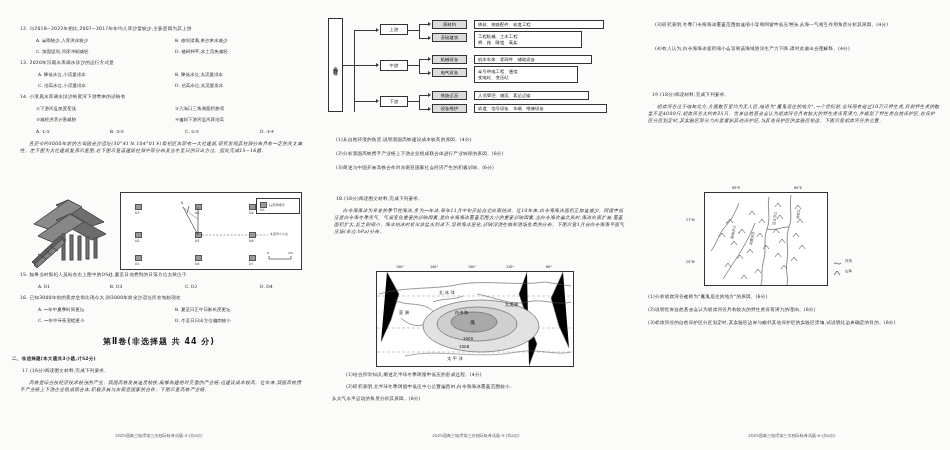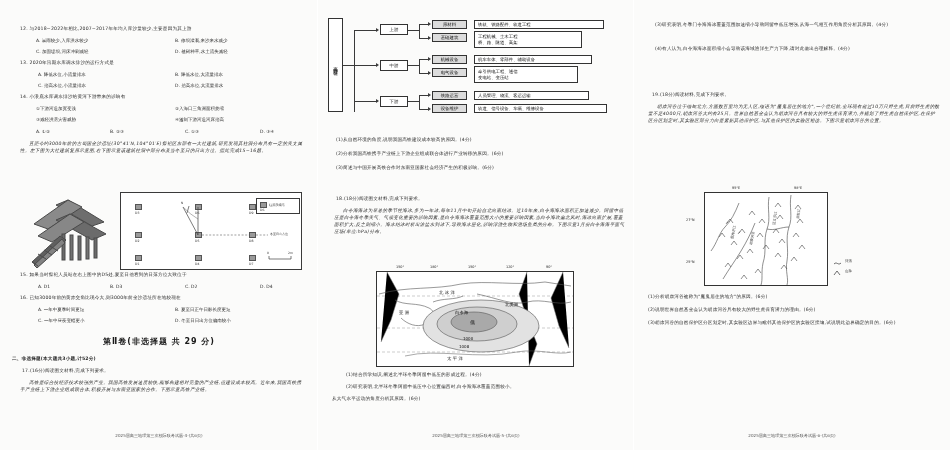--- a/index.html
+++ b/index.html
@@ -139,21 +139,21 @@
   <div class="opt" style="left:110px;top:284px;">B. D3</div>
   <div class="opt" style="left:185px;top:284px;">C. D2</div>
   <div class="opt" style="left:260px;top:284px;">D. D4</div>
 
   <div class="txt q" style="left:20px;top:295px;width:284px;">16. 已知3000年前的黄赤交角比现今大,则3000年前金沙遗址所在地较现在</div>
   <div class="opt" style="left:38px;top:307px;">A. 一年中夏季时间更短</div>
   <div class="opt" style="left:175px;top:307px;">B. 夏至日正午日影长度更短</div>
   <div class="opt" style="left:38px;top:318px;">C. 一年中昼夜变幅更小</div>
   <div class="opt" style="left:175px;top:318px;">D. 冬至日日出方位偏南较小</div>
 
-  <div class="title2" style="left:0;top:336px;width:318px;">第Ⅱ卷(非选择题  共 29 分)</div>
+  <div class="title2" style="left:0;top:336px;width:318px;">第Ⅱ卷(非选择题  共 44 分)</div>
 
   <div class="txt" style="left:12px;top:356px;width:290px;font-weight:bold;">二、非选择题(本大题共3小题,计52分)</div>
   <div class="txt" style="left:22px;top:368px;width:280px;">17.(16分)阅读图文材料,完成下列要求。</div>
   <div class="txt hand" style="left:20px;top:380px;width:284px;text-indent:9px;">高铁是综合技经济技术较强的产业。我国高铁发展速度较快,能够构建相对完整的产业链,但建设成本较高。近年来,我国高铁携手产业链上下游企业组成联合体,积极开展与东南亚国家的合作。下图示意高铁产业链。</div>
 
   <div class="foot">2025届高三地理第三次校际联考试题-4-(共6页)</div>
 </div>
 
 <div class="sep" style="left:317px;"></div>
 <div class="sep" style="left:633px;"></div>

